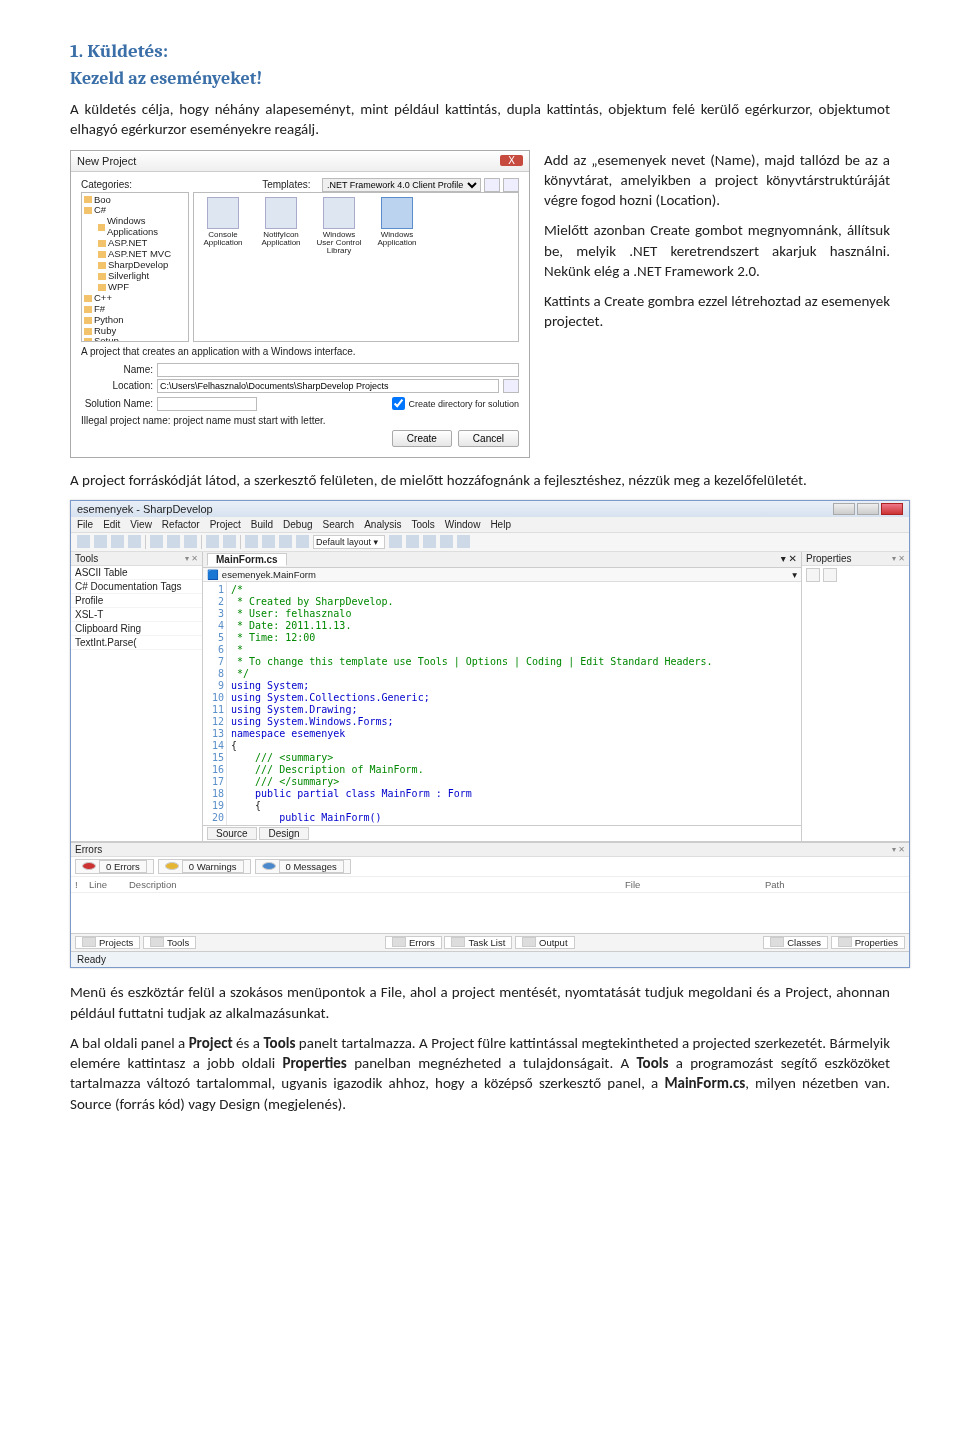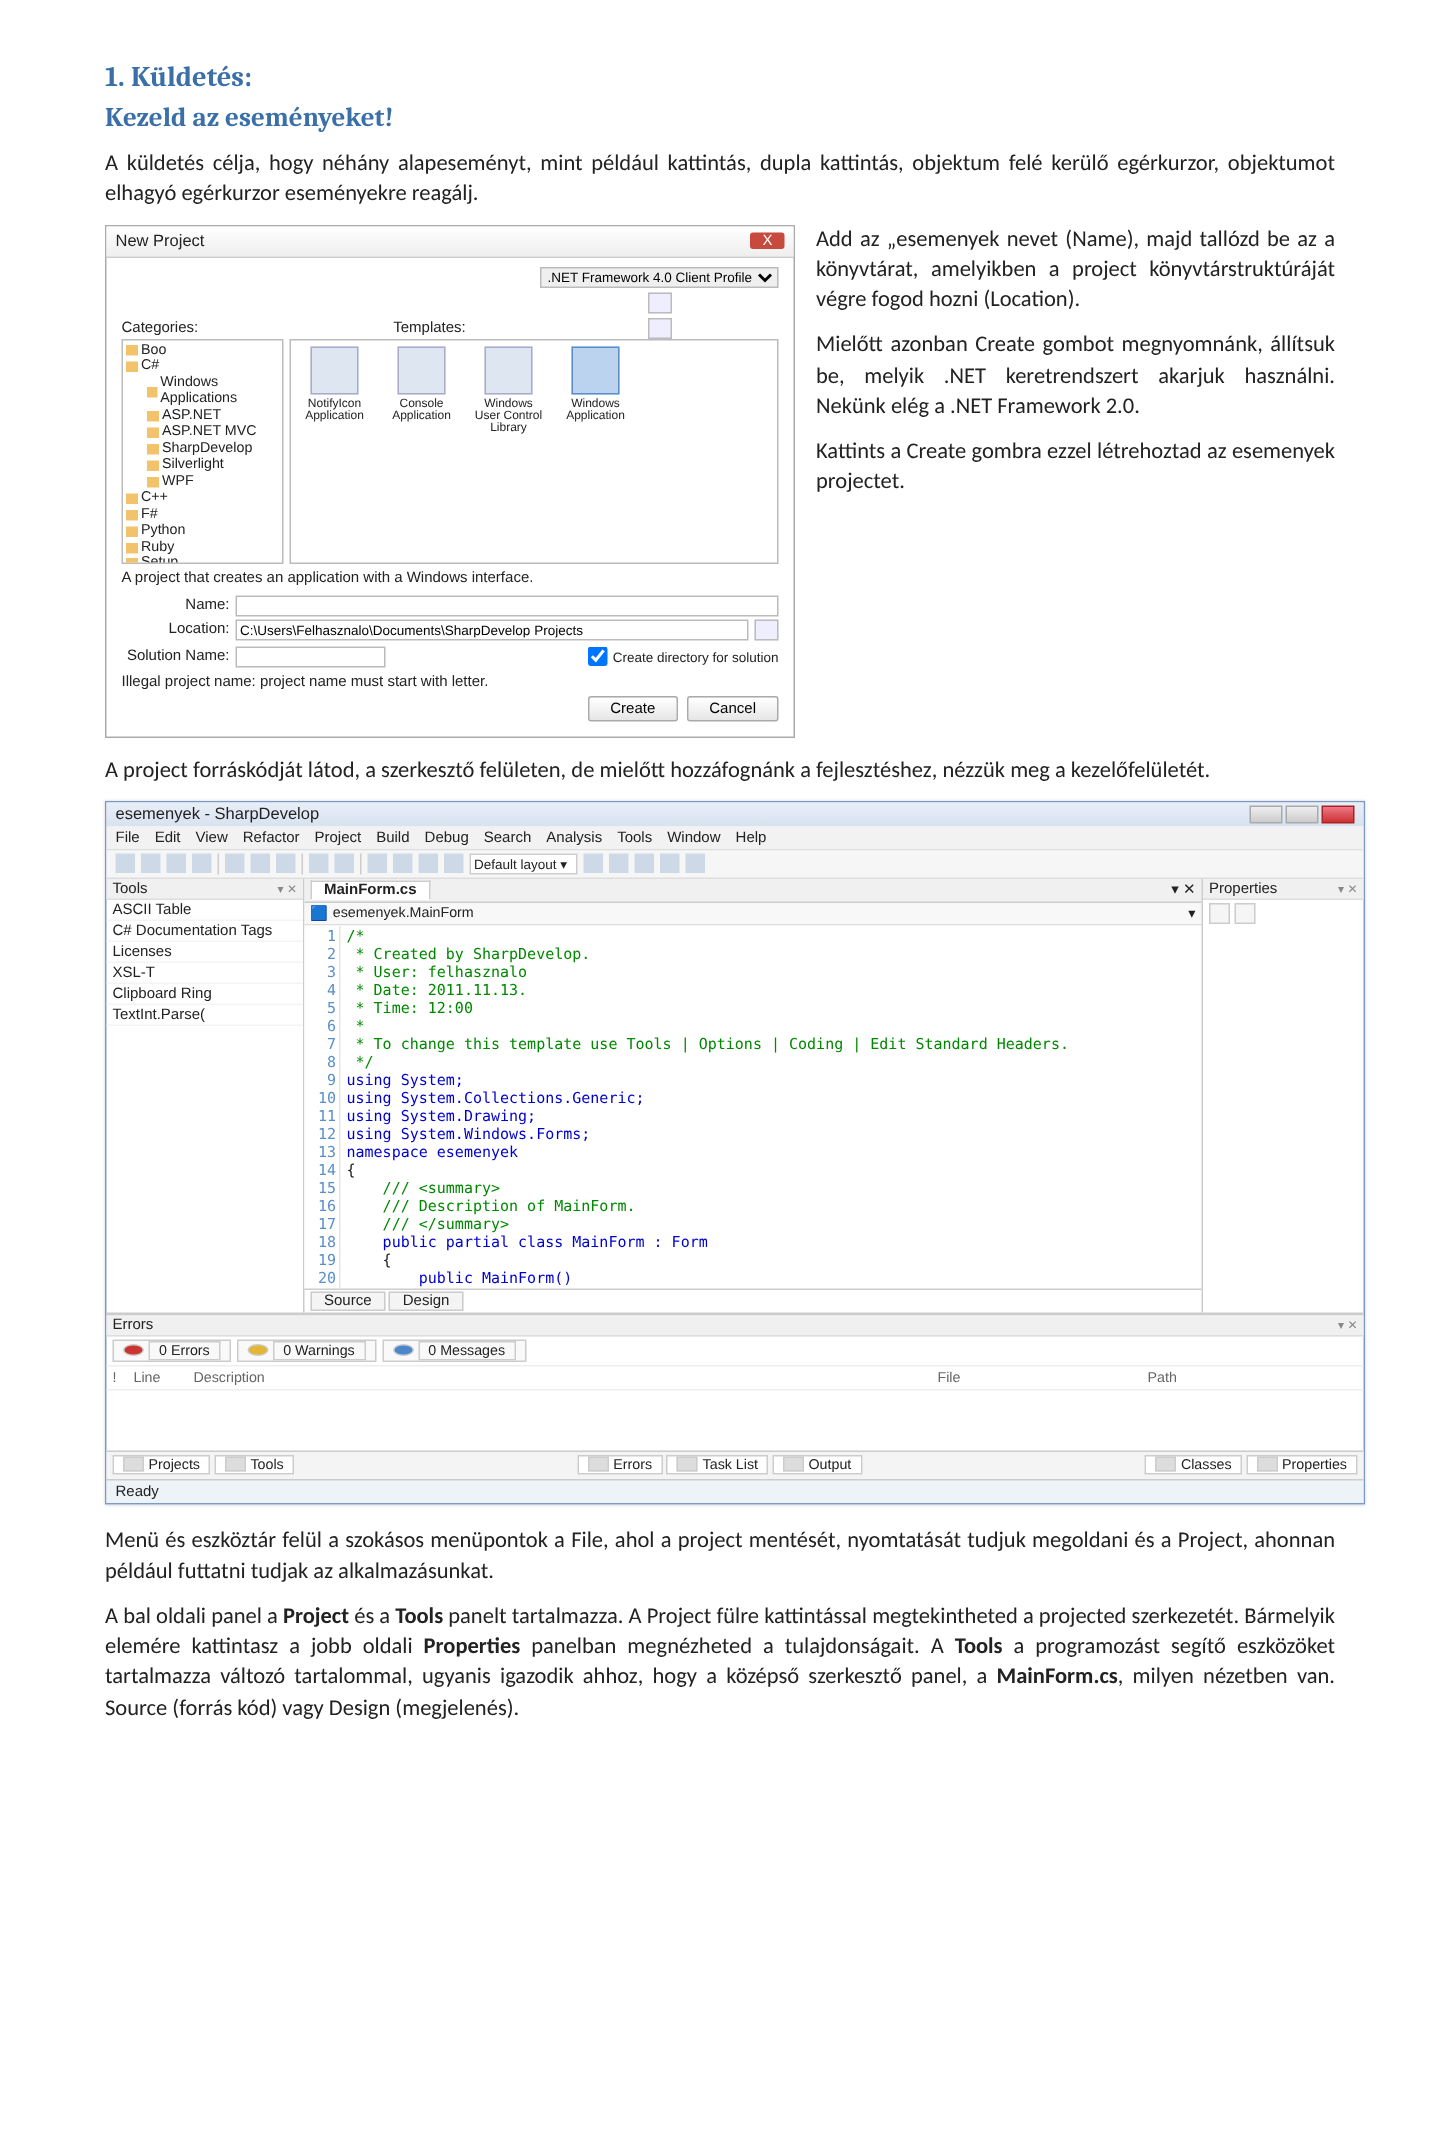--- a/index.html
+++ b/index.html
@@ -28,21 +28,21 @@
   .tmpl.sel .ico { background: #bcd3ef; border: 1px solid #5a8dc9; }
   .tmpl .lbl { font-size: 8px; line-height: 1; }
   .dlg-desc { font-size: 10px; padding: 4px 0; }
   .dlg-field { display: flex; align-items: center; gap: 4px; font-size: 10px; margin: 2px 0; }
   .dlg-field label { width: 72px; text-align: right; }
   .dlg-field input[type=text] { flex: 1; border: 1px solid #bbb; height: 14px; font-size: 9px; padding: 0 2px; }
   .dlg-chk { font-size: 9px; display: flex; align-items: center; gap: 3px; margin-left: 200px; }
   .dlg-err { font-size: 10px; margin: 2px 0 4px 0; }
   .dlg-buttons { display: flex; gap: 6px; justify-content: flex-end; }
   .dlg-buttons button { font-size: 10px; padding: 2px 14px; border: 1px solid #aaa; background: linear-gradient(#fff,#e6e6e6); border-radius: 2px; }
-  .dlg-top-right { display:flex; gap:3px; align-items:center;flex-direction:column; }
+  .dlg-top-right { display:flex; gap:3px; align-items:center; }
   .dlg-top-right select { font-size:9px; border:1px solid #bbb; height:14px; }
   .smallbtn { width:16px;height:14px;border:1px solid #bbb;background:#eef;display:inline-block; }
   
   .fig-ide { width: 840px; border: 1px solid #7b9ac9; font-family: "Segoe UI", sans-serif; font-size: 10px; color: #222; margin: 8px auto 14px auto; box-shadow: 0 0 2px #ccc; }
   .ide-title { background: linear-gradient(#e9eff7,#d7e2f0); padding: 2px 6px; display: flex; justify-content: space-between; align-items: center; font-size: 11px; }
   .ide-title .winbtns { display: flex; gap: 2px; }
   .ide-title .winbtns span { width: 22px; height: 12px; background: linear-gradient(#eee,#ccc); border: 1px solid #aaa; display: inline-block; }
   .ide-title .winbtns span:last-child { background: linear-gradient(#e78,#c33); border-color:#a22; }
   .ide-menu { background: #f2f2f2; padding: 2px 6px; font-size: 10px; display: flex; gap: 10px; border-bottom: 1px solid #ddd; }
   .ide-toolbar { background: #f6f6f6; padding: 2px 6px; display: flex; gap: 4px; align-items: center; border-bottom: 1px solid #ddd; }
@@ -161,25 +161,25 @@
               </div>
               <div class="item ">
                 <span class="folder"></span>
                 <span>Setup</span>
               </div>
             </div>
           <div class="dlg-templates" id="dlg-templates">
               <div class="tmpl-row">
                 <div class="tmpl">
                   <div class="ico"></div>
-                  <div class="lbl">NotifyIcon Application</div>
+                  <div class="lbl">Console Application</div>
                 </div>
                 <div class="tmpl">
                   <div class="ico"></div>
-                  <div class="lbl">Console Application</div>
+                  <div class="lbl">NotifyIcon Application</div>
                 </div>
                 <div class="tmpl">
                   <div class="ico"></div>
                   <div class="lbl">Windows User Control Library</div>
                 </div>
                 <div class="tmpl sel">
                   <div class="ico"></div>
                   <div class="lbl">Windows Application</div>
                 </div>
               </div>
@@ -271,21 +271,21 @@
   </div>
   <div class="ide-middle">
     <div class="ide-left">
       <div class="panel-header">
           <span>Tools</span>
           <span class="dots">▾ ✕</span>
         </div>
       <div class="list" id="ide-left-list">
           <div>ASCII Table</div>
           <div>C# Documentation Tags</div>
-          <div>Licenses</div>
+          <div>Profile</div>
           <div>XSL-T</div>
           <div>Clipboard Ring</div>
           <div>TextInt.Parse(</div>
         </div>
     </div>
     <div class="ide-center">
       <div class="tabstrip">
         <span class="tab-active">MainForm.cs</span>
         <span class="dots">▾ ✕</span>
       </div>

